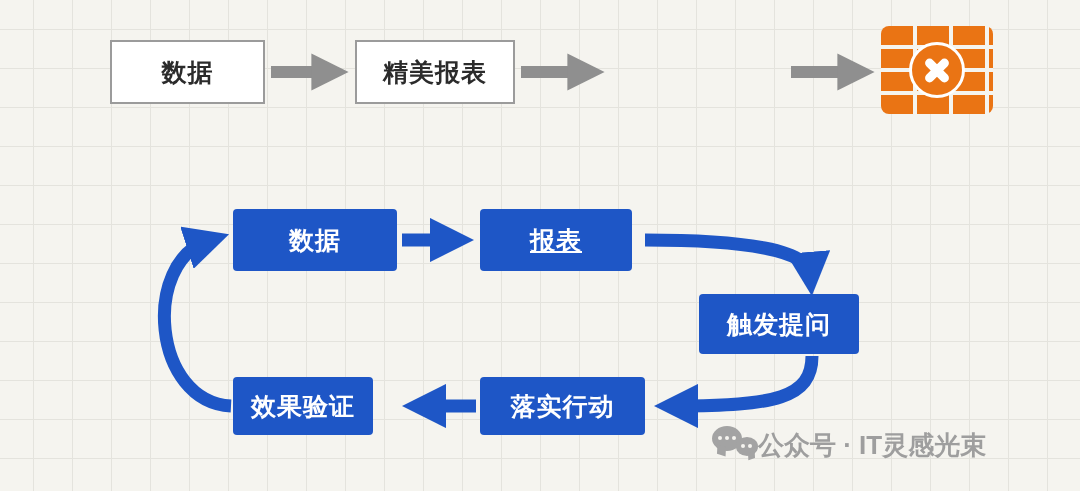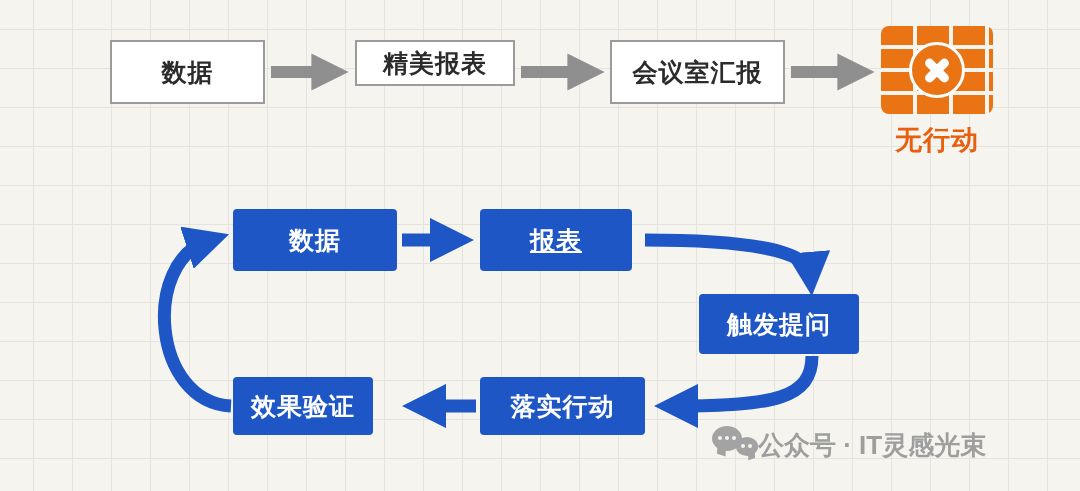--- a/index.html
+++ b/index.html
@@ -16,21 +16,21 @@
   .arrows{position:absolute;left:0;top:0;z-index:1;pointer-events:none;}
 
   
   .tbox{
     position:absolute;z-index:2;background:#ffffff;border:2px solid #9b9b9b;
     display:flex;align-items:center;justify-content:center;
     font-size:25px;font-weight:600;color:#2b2b2b;letter-spacing:1px;
     box-sizing:border-box;
   }
   .tbox1{left:110px;top:40px;width:155px;height:64px;}
-  .tbox2{left:355px;top:40px;width:160px;height:46px;}
+  .tbox2{left:355px;top:40px;width:160px;height:64px;}
   .tbox3{left:610px;top:40px;width:175px;height:64px;}
 
   
   .wall{
     position:absolute;z-index:2;left:881px;top:26px;width:112px;height:88px;
     border-radius:8px;
     background-color:#ea7414;
     background-image:
       repeating-linear-gradient(0deg, transparent 0 19px, #f5f4ef 19px 23px),
       repeating-linear-gradient(90deg, transparent 0 32px, #f5f4ef 32px 36px);
@@ -104,31 +104,27 @@
     <line x1="476" y1="406" x2="424" y2="406" stroke="#1e56c6" stroke-width="13" marker-end="url(#mblue)"></line>
     <path d="M231 406 C 152 402 142 262 208 241" fill="none" stroke="#1e56c6" stroke-width="13" marker-end="url(#mblue)"></path>
   </svg>
 
   <div class="tbox tbox1">
     <span>数据</span>
   </div>
   <div class="tbox tbox2">
     <span>精美报表</span>
   </div>
-  <div class="tbox tbox3">
-    <span>会议室汇报</span>
-  </div>
 
   <div class="wall">
     <div class="xcircle">
       <div class="xbar a"></div>
       <div class="xbar b"></div>
     </div>
   </div>
-  <div class="no-action-label">无行动</div>
 
   <div class="cbox c1">
     <span>数据</span>
   </div>
   <div class="cbox c2">
     <span>报表</span>
   </div>
   <div class="cbox c3">
     <span>触发提问</span>
   </div>

